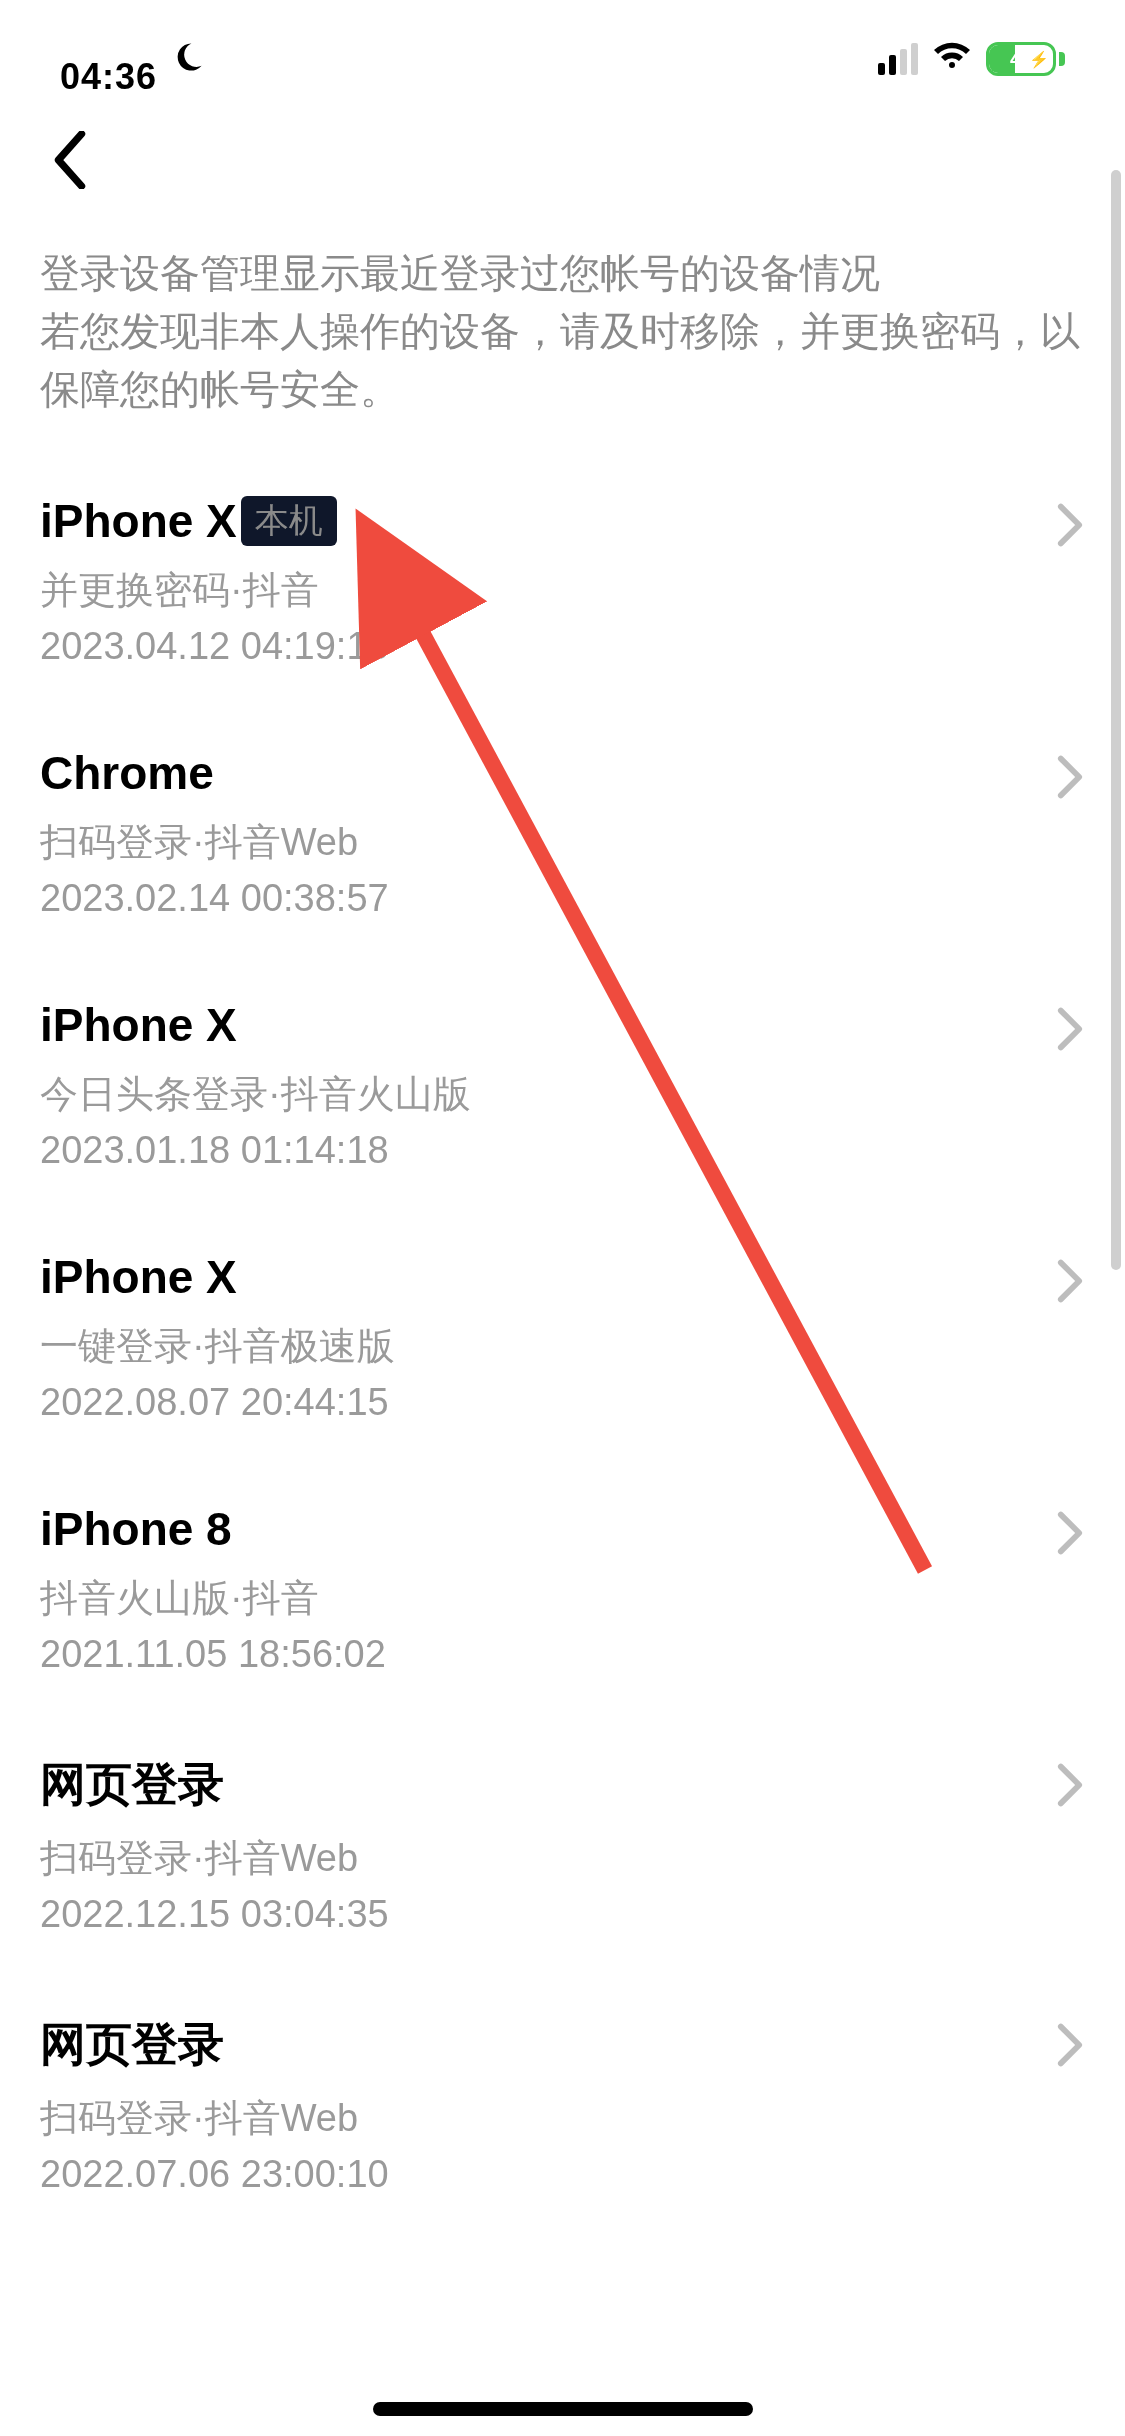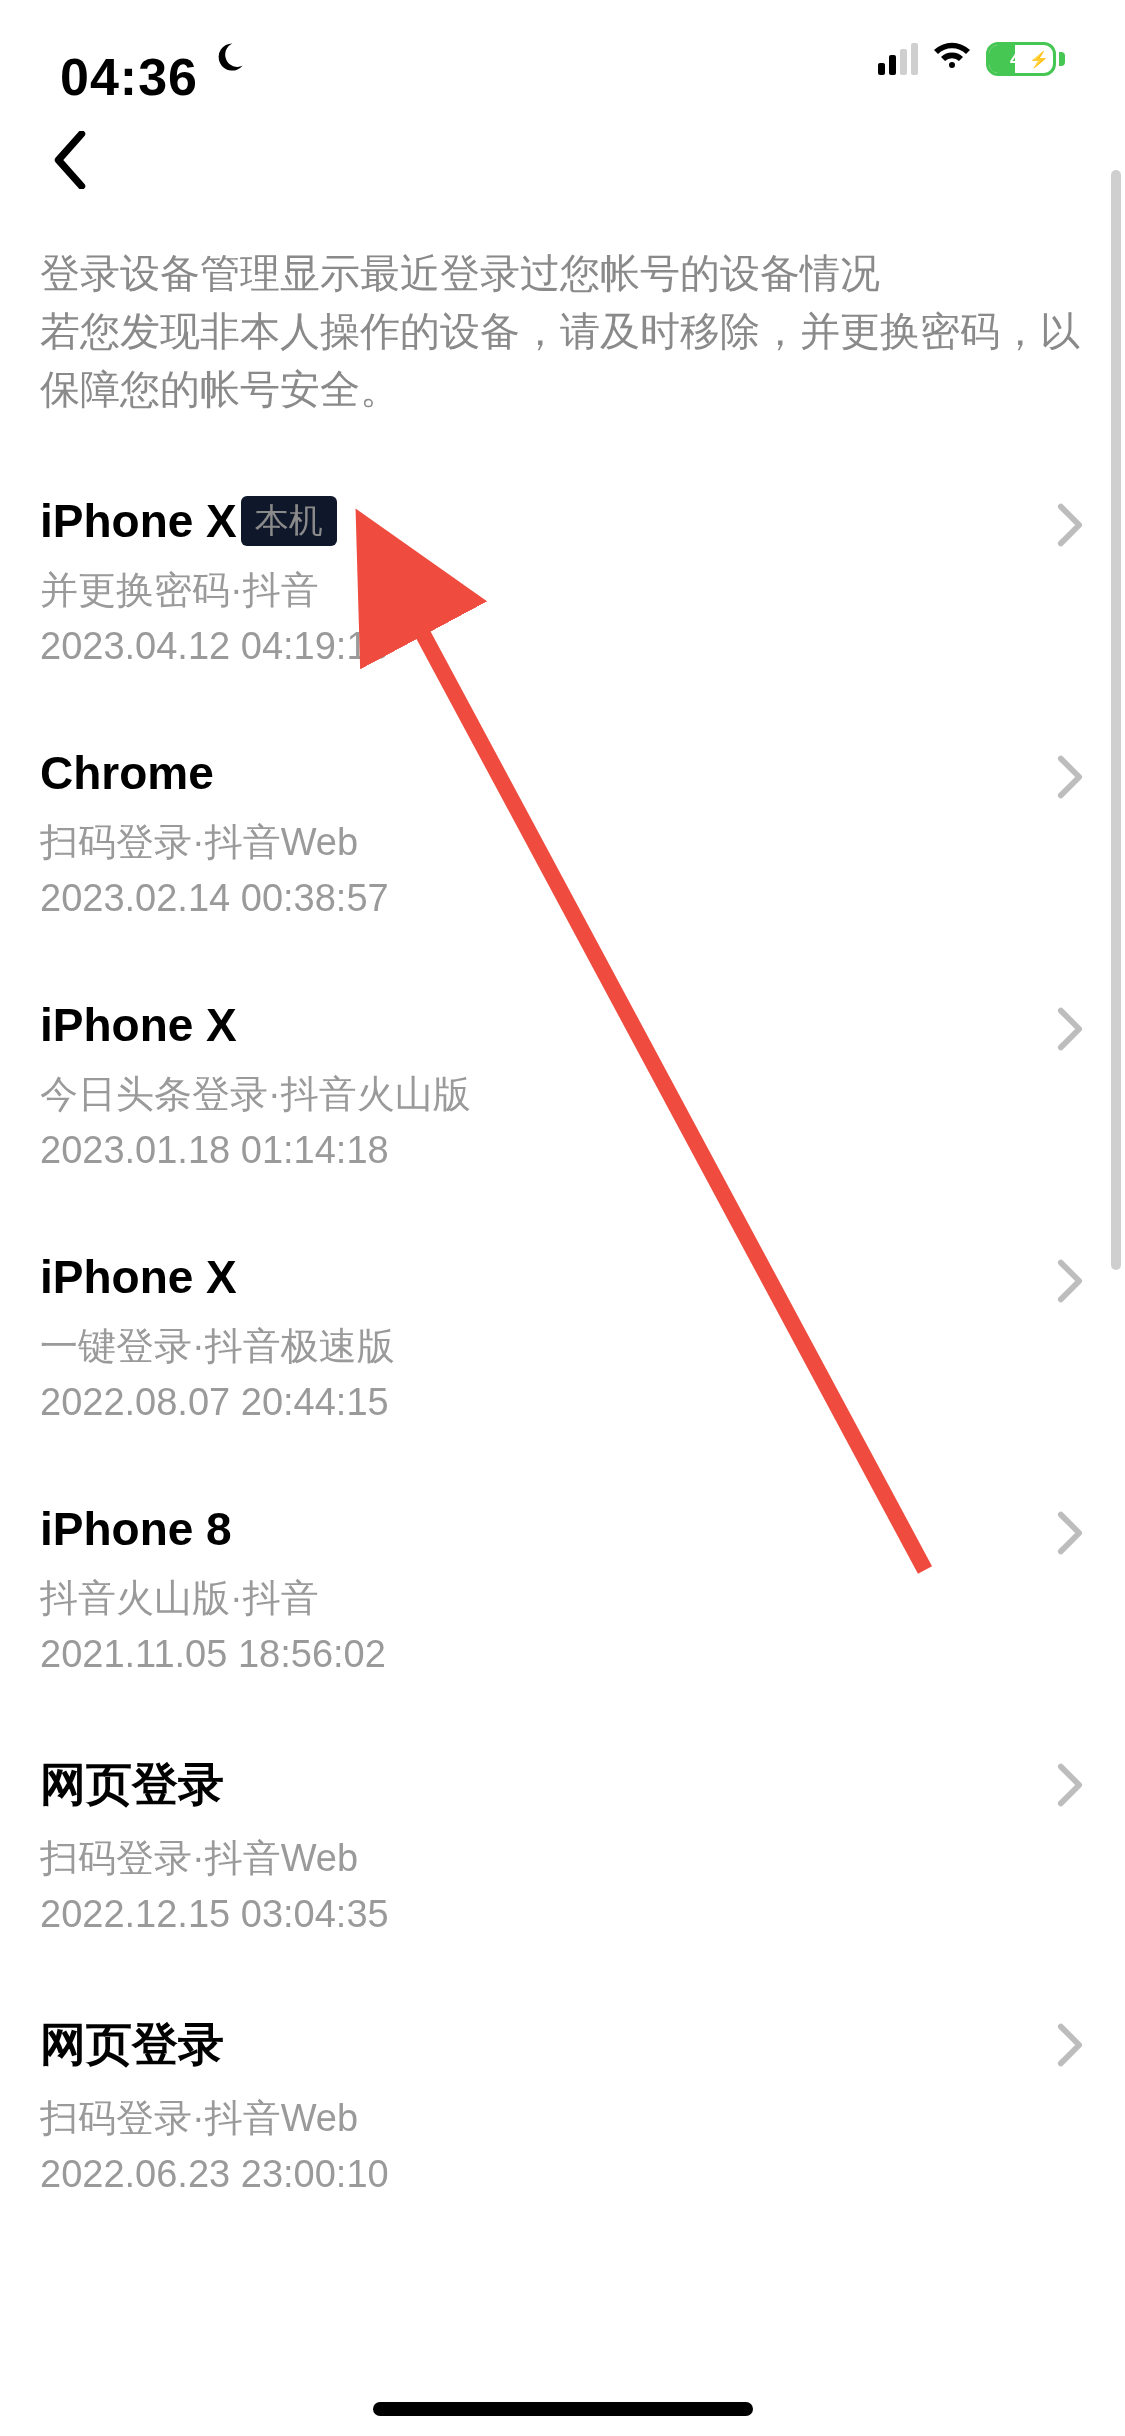--- a/index.html
+++ b/index.html
@@ -2,21 +2,21 @@
 <html><head>
 <meta charset="utf-8">
 <style>
   * { margin: 0; padding: 0; box-sizing: border-box; }
   html, body { width: 1125px; height: 2436px; background: #ffffff; font-family: -apple-system, "Helvetica Neue", Arial, sans-serif; overflow: hidden; }
   .screen { width: 1125px; height: 2436px; position: relative; }
 
   
   .status-bar { display: flex; justify-content: space-between; align-items: center; padding: 28px 60px 10px 60px; height: 100px; }
   .status-left { display: flex; align-items: center; gap: 14px; }
-  .status-time { font-size: 52px; font-weight: 700; letter-spacing: 1px; color: #000; margin-top: 36px; }
+  .status-time { font-size: 36px; font-weight: 700; letter-spacing: 1px; color: #000; margin-top: 36px; }
   .moon { width: 34px; height: 34px; }
   .status-right { display: flex; align-items: center; gap: 14px; }
   .signal-bars { display: flex; align-items: flex-end; gap: 4px; height: 32px; }
   .signal-bars span { width: 7px; background: #cfcfcf; border-radius: 2px; }
   .signal-bars span.on { background: #000; }
   .wifi { width: 40px; height: 30px; }
   .battery { display: flex; align-items: center; }
   .battery-body { width: 70px; height: 34px; border: 3px solid #46c653; border-radius: 12px; position: relative; background: #ffffff; overflow: hidden; }
   .battery-fill { position: absolute; left: 0; top: 0; bottom: 0; width: 40%; background: #46c653; }
   .battery-cap { width: 6px; height: 14px; background: #46c653; border-radius: 0 4px 4px 0; margin-left: 3px; }
@@ -160,21 +160,21 @@
         <div class="device-sub">2022.12.15 03:04:35</div>
         <span class="chevron"><svg viewBox="0 0 24 40">
             <polyline points="4,4 20,20 4,36" fill="none" stroke="#bdbdbd" stroke-width="5" stroke-linecap="round" stroke-linejoin="round"></polyline>
           </svg></span>
       </div>
       <div class="device-item">
         <div class="device-title-row">
           <span class="device-name">网页登录</span>
         </div>
         <div class="device-sub">扫码登录·抖音Web</div>
-        <div class="device-sub">2022.06.23 23:00:10</div>
+        <div class="device-sub">2022.07.06 23:00:10</div>
         <span class="chevron"><svg viewBox="0 0 24 40">
             <polyline points="4,4 20,20 4,36" fill="none" stroke="#bdbdbd" stroke-width="5" stroke-linecap="round" stroke-linejoin="round"></polyline>
           </svg></span>
       </div>
     </div>
 
   <div class="scroll-indicator"></div>
 
   <div class="home-indicator"></div>
 

